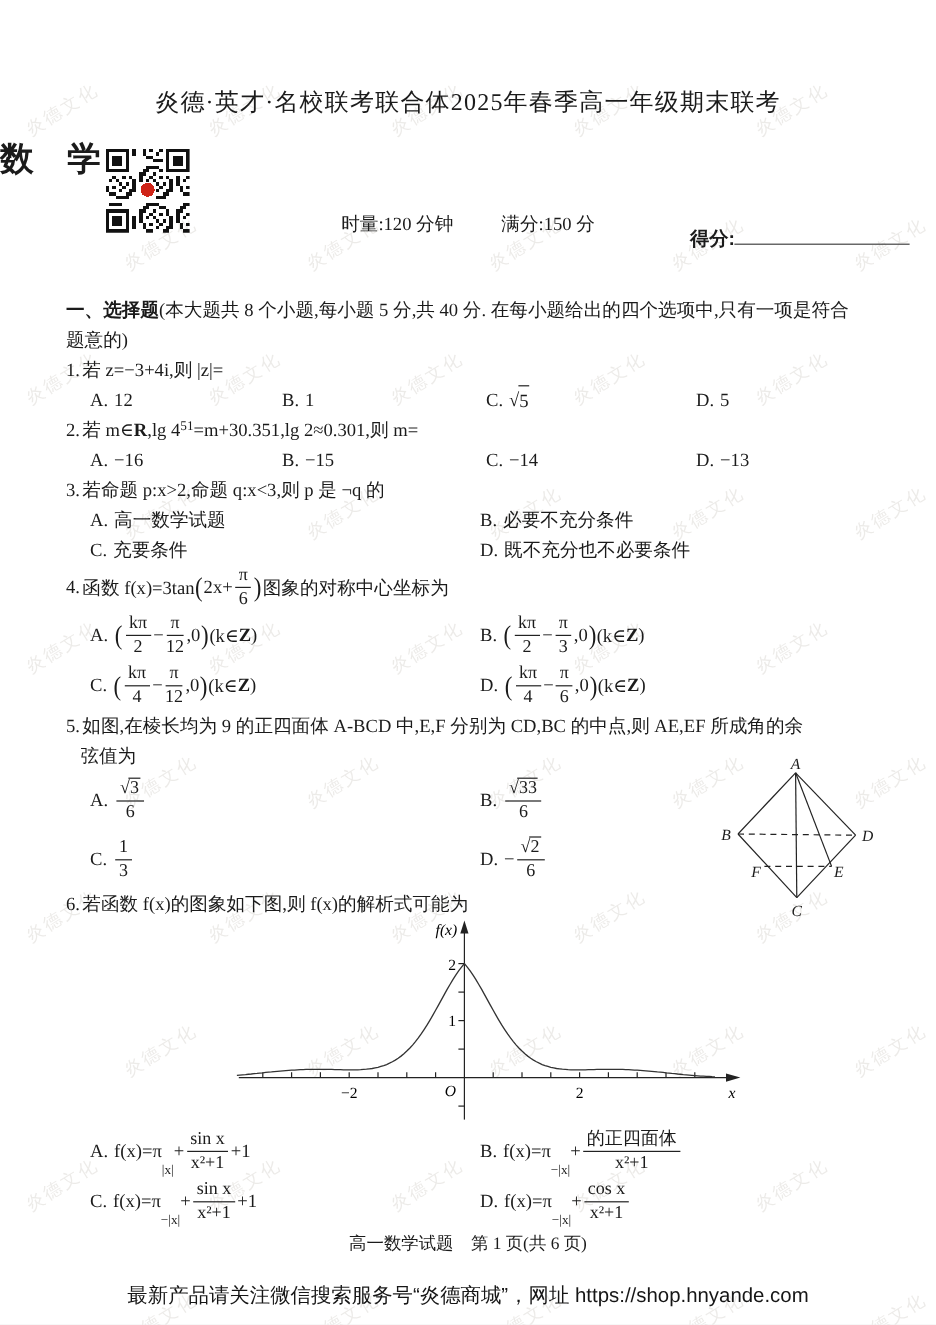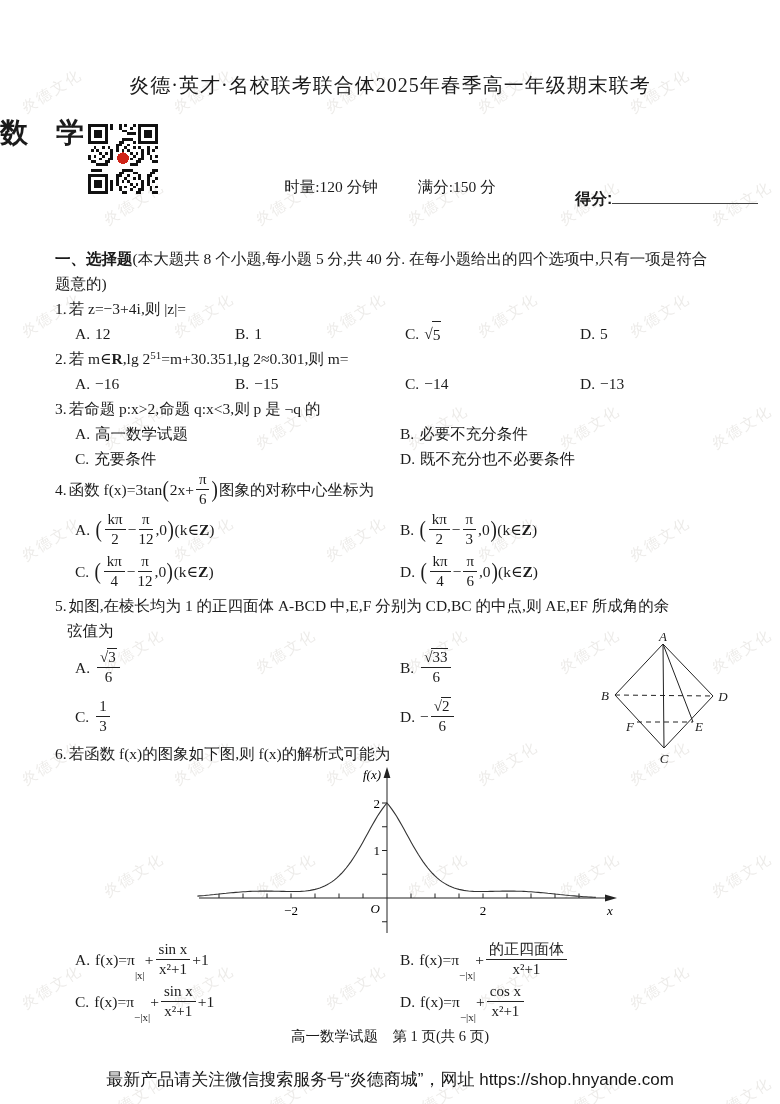--- a/index.html
+++ b/index.html
@@ -296,21 +296,21 @@
           <span class="rtsign">√</span>
           <span class="rad">5</span>
         </span>
       <span class="p4">
           <span class="opt-label">D.</span>
           <span>5</span>
         </span>
     </div>
 
     <div class="ln">
-      <span class="qnum">2.</span><span>若 m∈</span><span class="bb">R</span><span>,lg 2</span><sup>51</sup><span>=m+30.351,lg 2≈0.301,则 m=</span>
+      <span class="qnum">2.</span><span>若 m∈</span><span class="bb">R</span><span>,lg 4</span><sup>51</sup><span>=m+30.351,lg 2≈0.301,则 m=</span>
     </div>
     <div class="orow h25">
       <span class="p1">
           <span class="opt-label">A.</span>
           <span>−16</span>
         </span>
       <span class="p2a">
           <span class="opt-label">B.</span>
           <span>−15</span>
         </span>
@@ -431,21 +431,21 @@
           </span>
           <span>,0</span>
           <span class="bp">)</span>
           <span>(k∈</span>
           <span class="bb">Z</span>
           <span>)</span>
         </span>
     </div>
 
     <div class="ln">
-      <span class="qnum">5.</span><span>如图,在棱长均为 1 的正四面体 A-BCD 中,E,F 分别为 CD,BC 的中点,则 AE,EF 所成角的余</span>
+      <span class="qnum">5.</span><span>如图,在棱长均为 9 的正四面体 A-BCD 中,E,F 分别为 CD,BC 的中点,则 AE,EF 所成角的余</span>
     </div>
     <div class="ln">
       <span style="margin-left:12px">弦值为</span>
     </div>
     <div class="orow h50">
       <span class="p1">
           <span class="opt-label">A.</span>
           <span class="frac">
             <span class="num"><span class="rtsign">√</span><span class="rad">3</span></span>
             <span class="den">6</span>

